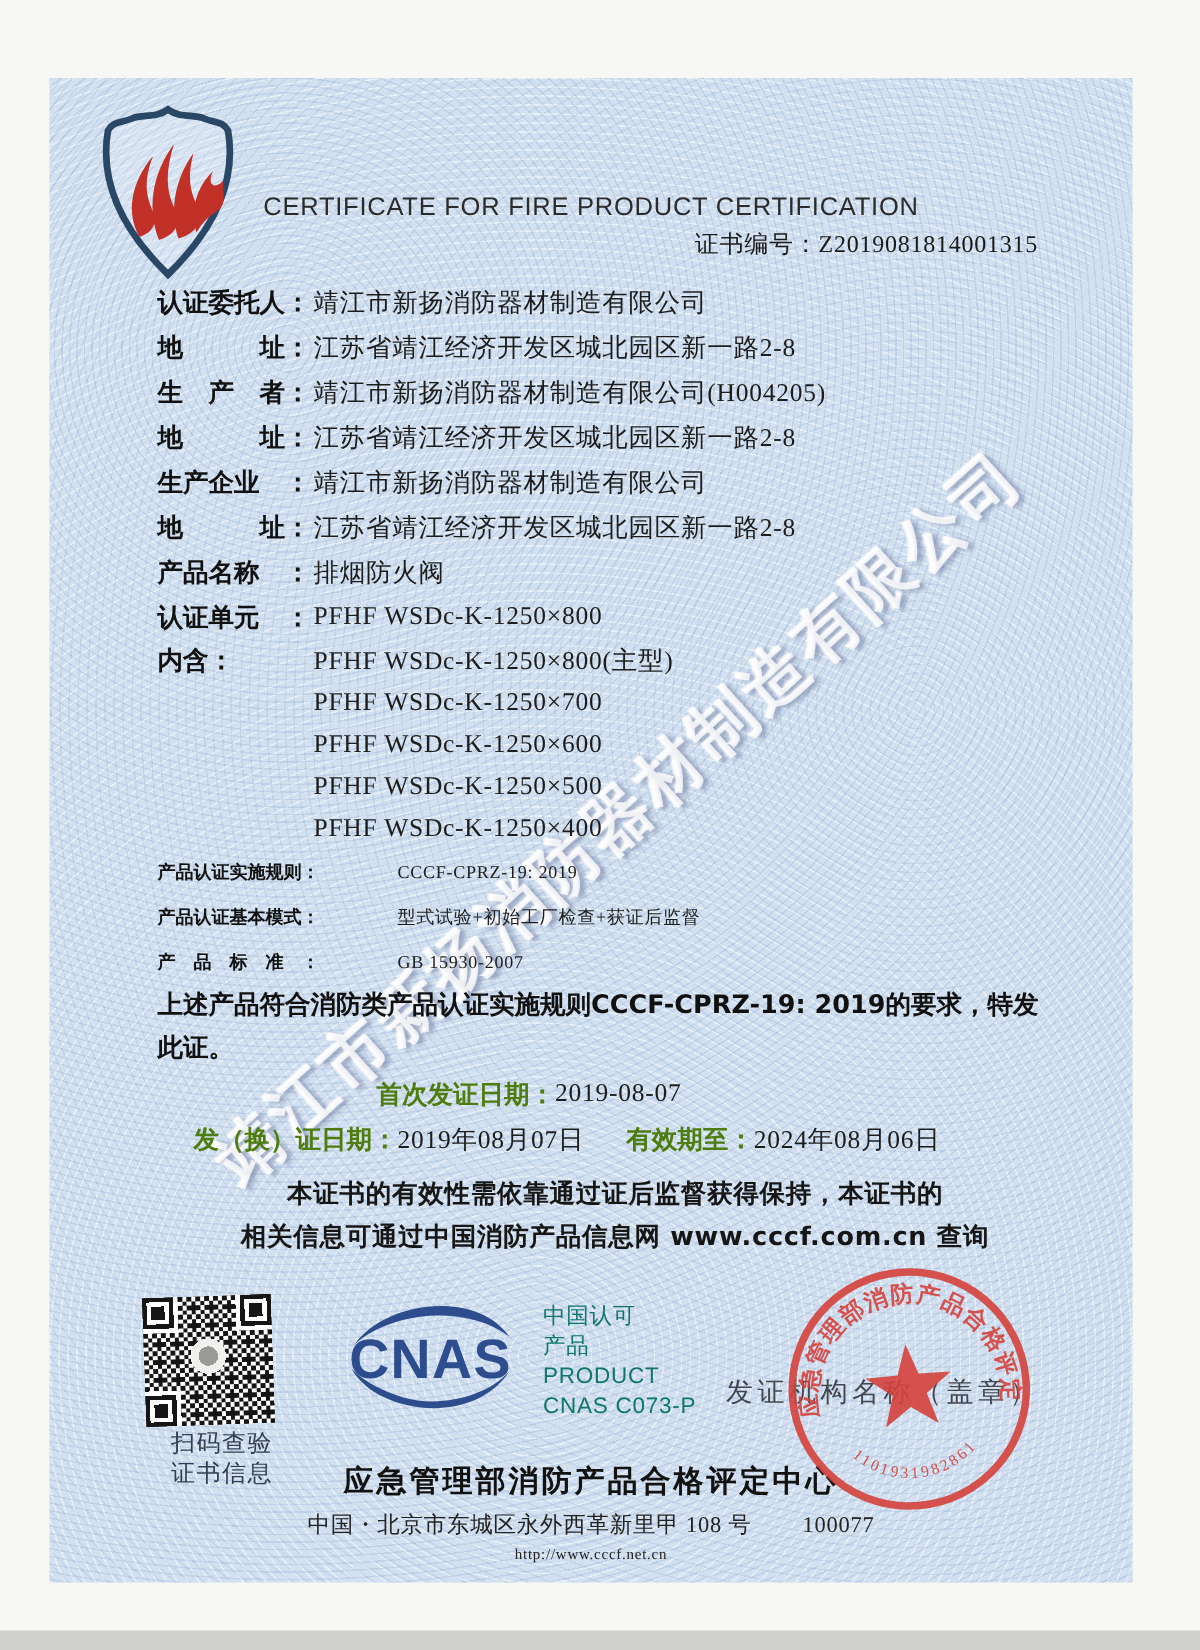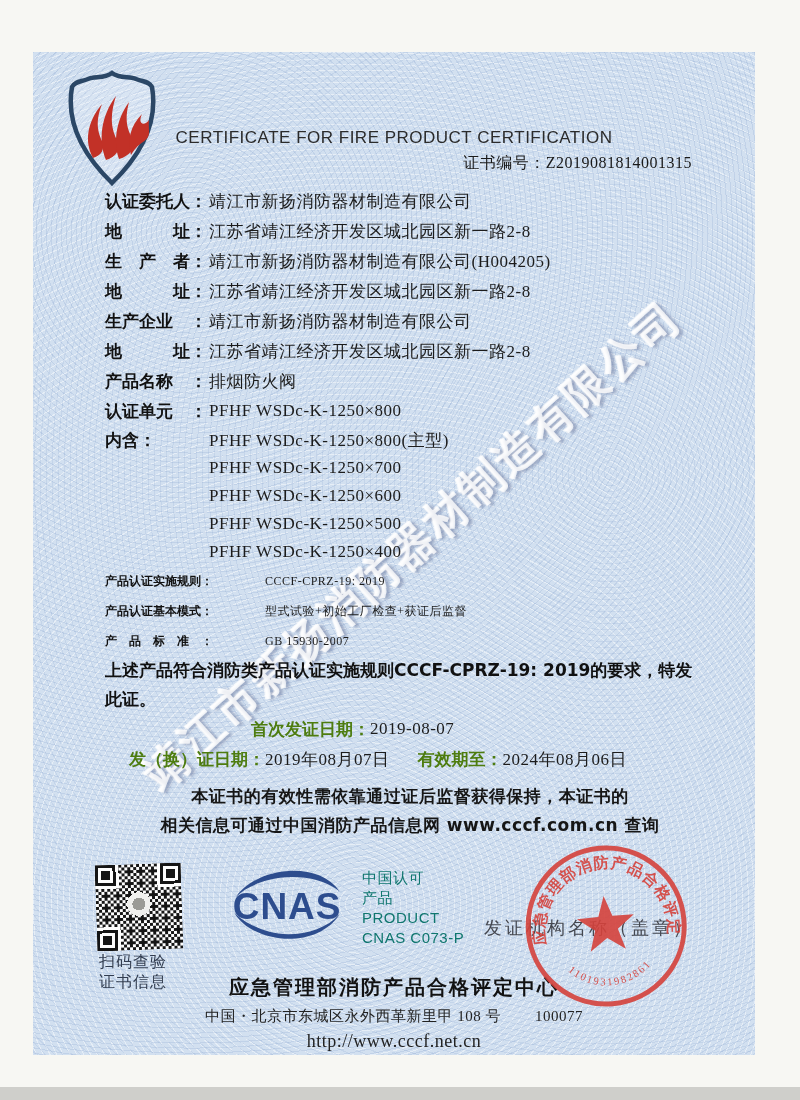--- a/index.html
+++ b/index.html
@@ -42,35 +42,35 @@
   .statement{font-family:"DejaVu Sans",sans-serif;font-weight:bold;font-size:17px;line-height:29px;color:#111;height:58px;}
   .date-first{display:flex;align-items:center;height:30px;padding-left:146px;font-size:17px;}
   .date-first .lbl,.date-issue .lbl{font-family:"DejaVu Sans",sans-serif;font-weight:bold;color:#4d7c0f;}
   .date-first .val,.date-issue .val{font-family:"Liberation Serif",serif;color:#1c1c1c;letter-spacing:.5px;}
   .date-issue{display:flex;align-items:center;height:30px;font-size:17px;padding-left:24px;}
   .gap28{display:inline-block;width:28px;}
   .notice{margin-top:8px;text-align:center;font-family:"DejaVu Sans",sans-serif;font-weight:600;
     font-size:17px;line-height:29px;color:#161616;letter-spacing:.5px;}
 
   .qr{position:absolute;left:96px;top:864px;transform:rotate(-2deg);}
-  .qr-caption{position:absolute;left:99px;top:952px;font-family:"DejaVu Sans",sans-serif;
+  .qr-caption{position:absolute;left:114px;top:952px;font-family:"DejaVu Sans",sans-serif;
     font-size:16px;line-height:20px;color:#323d50;letter-spacing:1px;}
   .cnas-logo{position:absolute;left:226px;top:862px;}
   .cnas-info{position:absolute;left:362px;top:868px;font-family:"Liberation Sans",sans-serif;
     font-size:15px;line-height:20px;color:#0f766e;letter-spacing:.5px;}
   .stamp-caption{position:absolute;left:484px;top:916px;z-index:3;font-size:18px;letter-spacing:3px;
     color:#44474f;font-family:"Liberation Serif",serif;}
   .stamp{position:absolute;left:522px;top:838px;z-index:4;opacity:.9;transform:rotate(-5deg);}
   .footer-org{position:absolute;left:33px;top:974px;width:722px;text-align:center;
     font-family:"DejaVu Sans",sans-serif;font-weight:bold;font-size:20px;letter-spacing:2px;color:#121212;}
   .footer-addr{position:absolute;left:33px;top:1007px;width:722px;text-align:center;
     font-size:15px;color:#222;letter-spacing:.5px;}
   .footer-addr .gap{display:inline-block;width:34px;}
   .footer-url{position:absolute;left:33px;top:1031px;width:722px;text-align:center;
-    font-size:18px;color:#222;letter-spacing:.5px;}
+    font-size:10px;color:#222;letter-spacing:.5px;}
 </style>
 </head>
 <body>
 
 <div class="paper">
 
   <div class="panel">
     <div class="watermark">靖江市新扬消防器材制造有限公司</div>
   </div>
 

